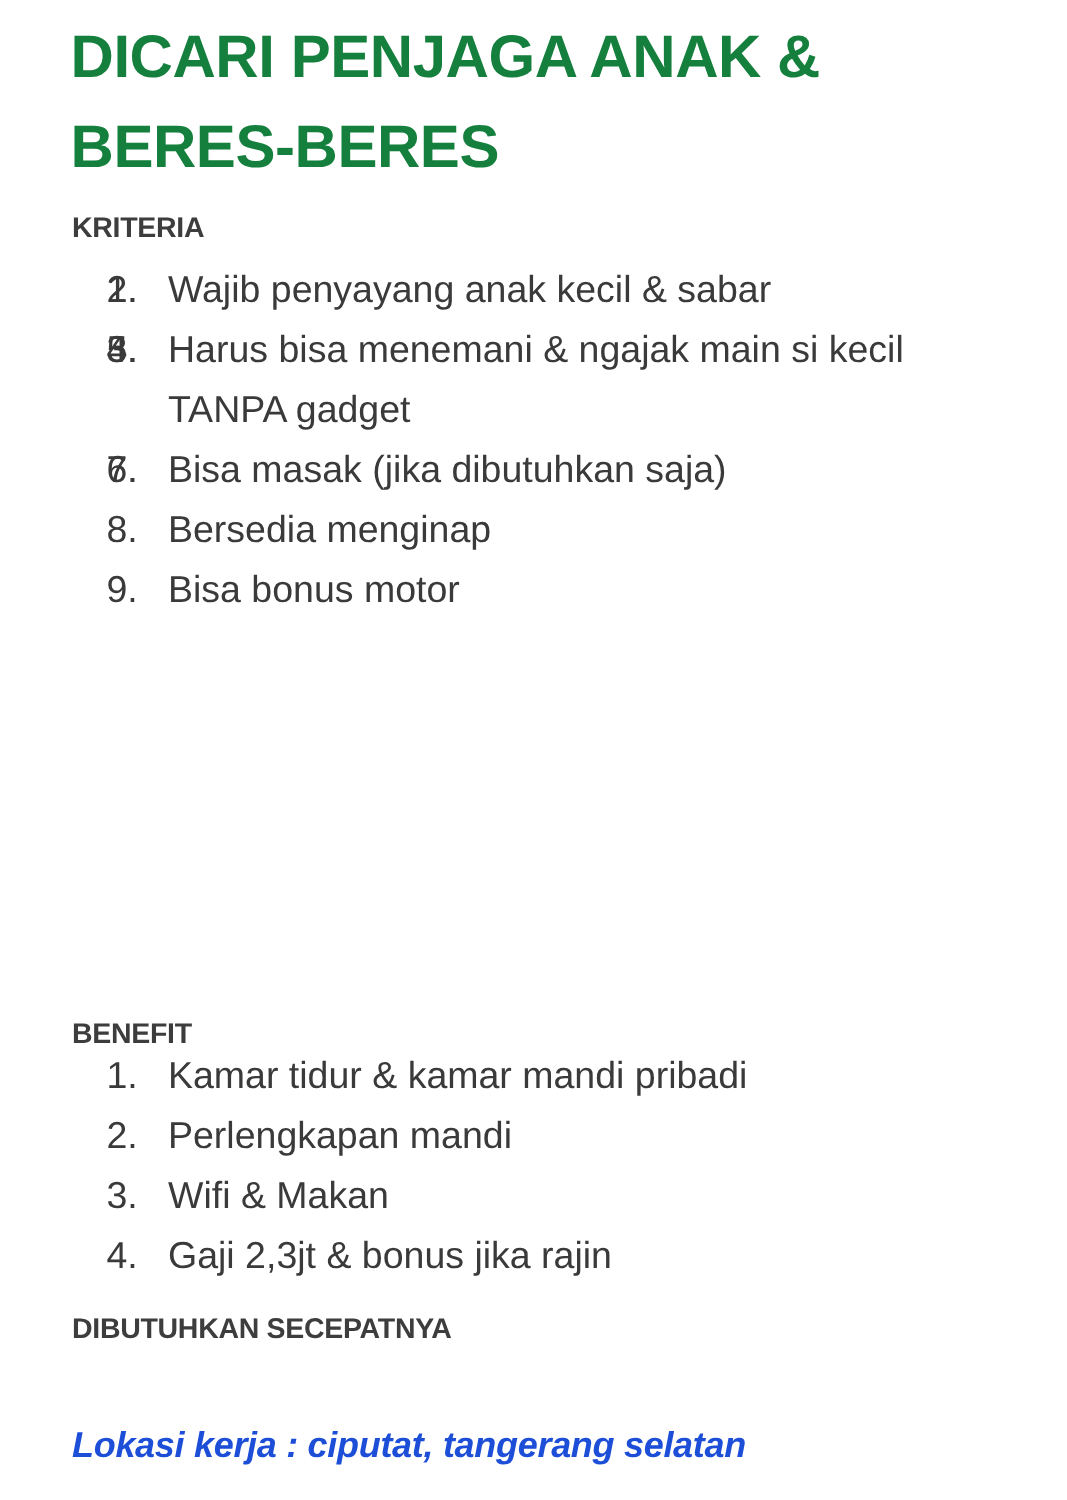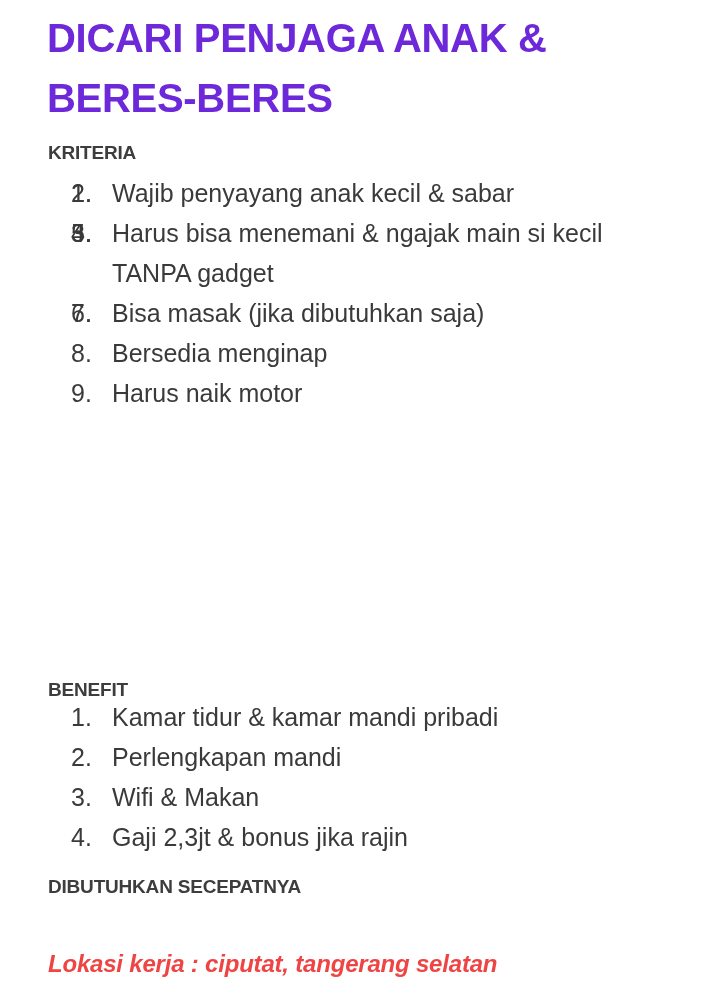--- a/index.html
+++ b/index.html
@@ -5,61 +5,61 @@
     html, body { margin:0; padding:0; }
     body {
       width:711px; height:1000px; overflow:hidden;
       background:#ffffff; color:#3a3a3a;
       font-family:"Liberation Sans", sans-serif;
       position:relative;
     }
     .title {
       position:absolute; left:47px; top:8px; width:650px;
       font-size:40px; font-weight:bold; line-height:60px;
-      color:#6d28d9; letter-spacing:-0.3px; margin:0;
+      color:#15803d; letter-spacing:-0.3px; margin:0;
     }
     .section-head {
       position:absolute; left:48px;
       font-size:19px; font-weight:bold; color:#3d3d3d;
       margin:0; letter-spacing:-0.2px;
     }
     ol.list {
       position:absolute; left:0; margin:0; padding:0; list-style:none;
       width:711px;
     }
     ol.list li {
       position:relative; padding-left:112px;
       font-size:25px; line-height:40px; color:#3a3a3a;
       width:560px;
     }
     ol.list li .num {
       position:absolute; left:71px; top:0;
     }
     .location {
       position:absolute; left:48px; top:950px;
-      font-size:24px; font-style:italic; font-weight:bold; color:#ef4444;
+      font-size:24px; font-style:italic; font-weight:bold; color:#1d4ed8;
       letter-spacing:-0.2px;
     }
   </style>
 </head>
 <body>
 
 <h1 class="title">DICARI PENJAGA ANAK &amp; BERES-BERES</h1>
 
 <h2 class="section-head" style="top:142px;">KRITERIA</h2>
 <ol class="list" style="top:173px;">
   <li><span class="num">1.</span></li>
   <li><span class="num">2.</span><span>Wajib penyayang anak kecil &amp; sabar</span></li>
   <li><span class="num">3.</span></li>
   <li style="width:440px;"><span class="num">4.</span></li>
   <li><span class="num">5.</span><span>Harus bisa menemani &amp; ngajak main si kecil TANPA gadget</span></li>
   <li><span class="num">6.</span></li>
   <li><span class="num">7.</span><span>Bisa masak (jika dibutuhkan saja)</span></li>
   <li><span class="num">8.</span><span>Bersedia menginap</span></li>
-  <li><span class="num">9.</span><span>Harus naik motor</span></li>
+  <li><span class="num">9.</span><span>Bisa bonus motor</span></li>
 </ol>
 
 <h2 class="section-head" style="top:679px;">BENEFIT</h2>
 <ol class="list" style="top:697px;">
   <li><span class="num">1.</span><span>Kamar tidur &amp; kamar mandi pribadi</span></li>
   <li><span class="num">2.</span><span>Perlengkapan mandi</span></li>
   <li><span class="num">3.</span><span>Wifi &amp; Makan</span></li>
   <li><span class="num">4.</span><span>Gaji 2,3jt &amp; bonus jika rajin</span></li>
 </ol>
 

